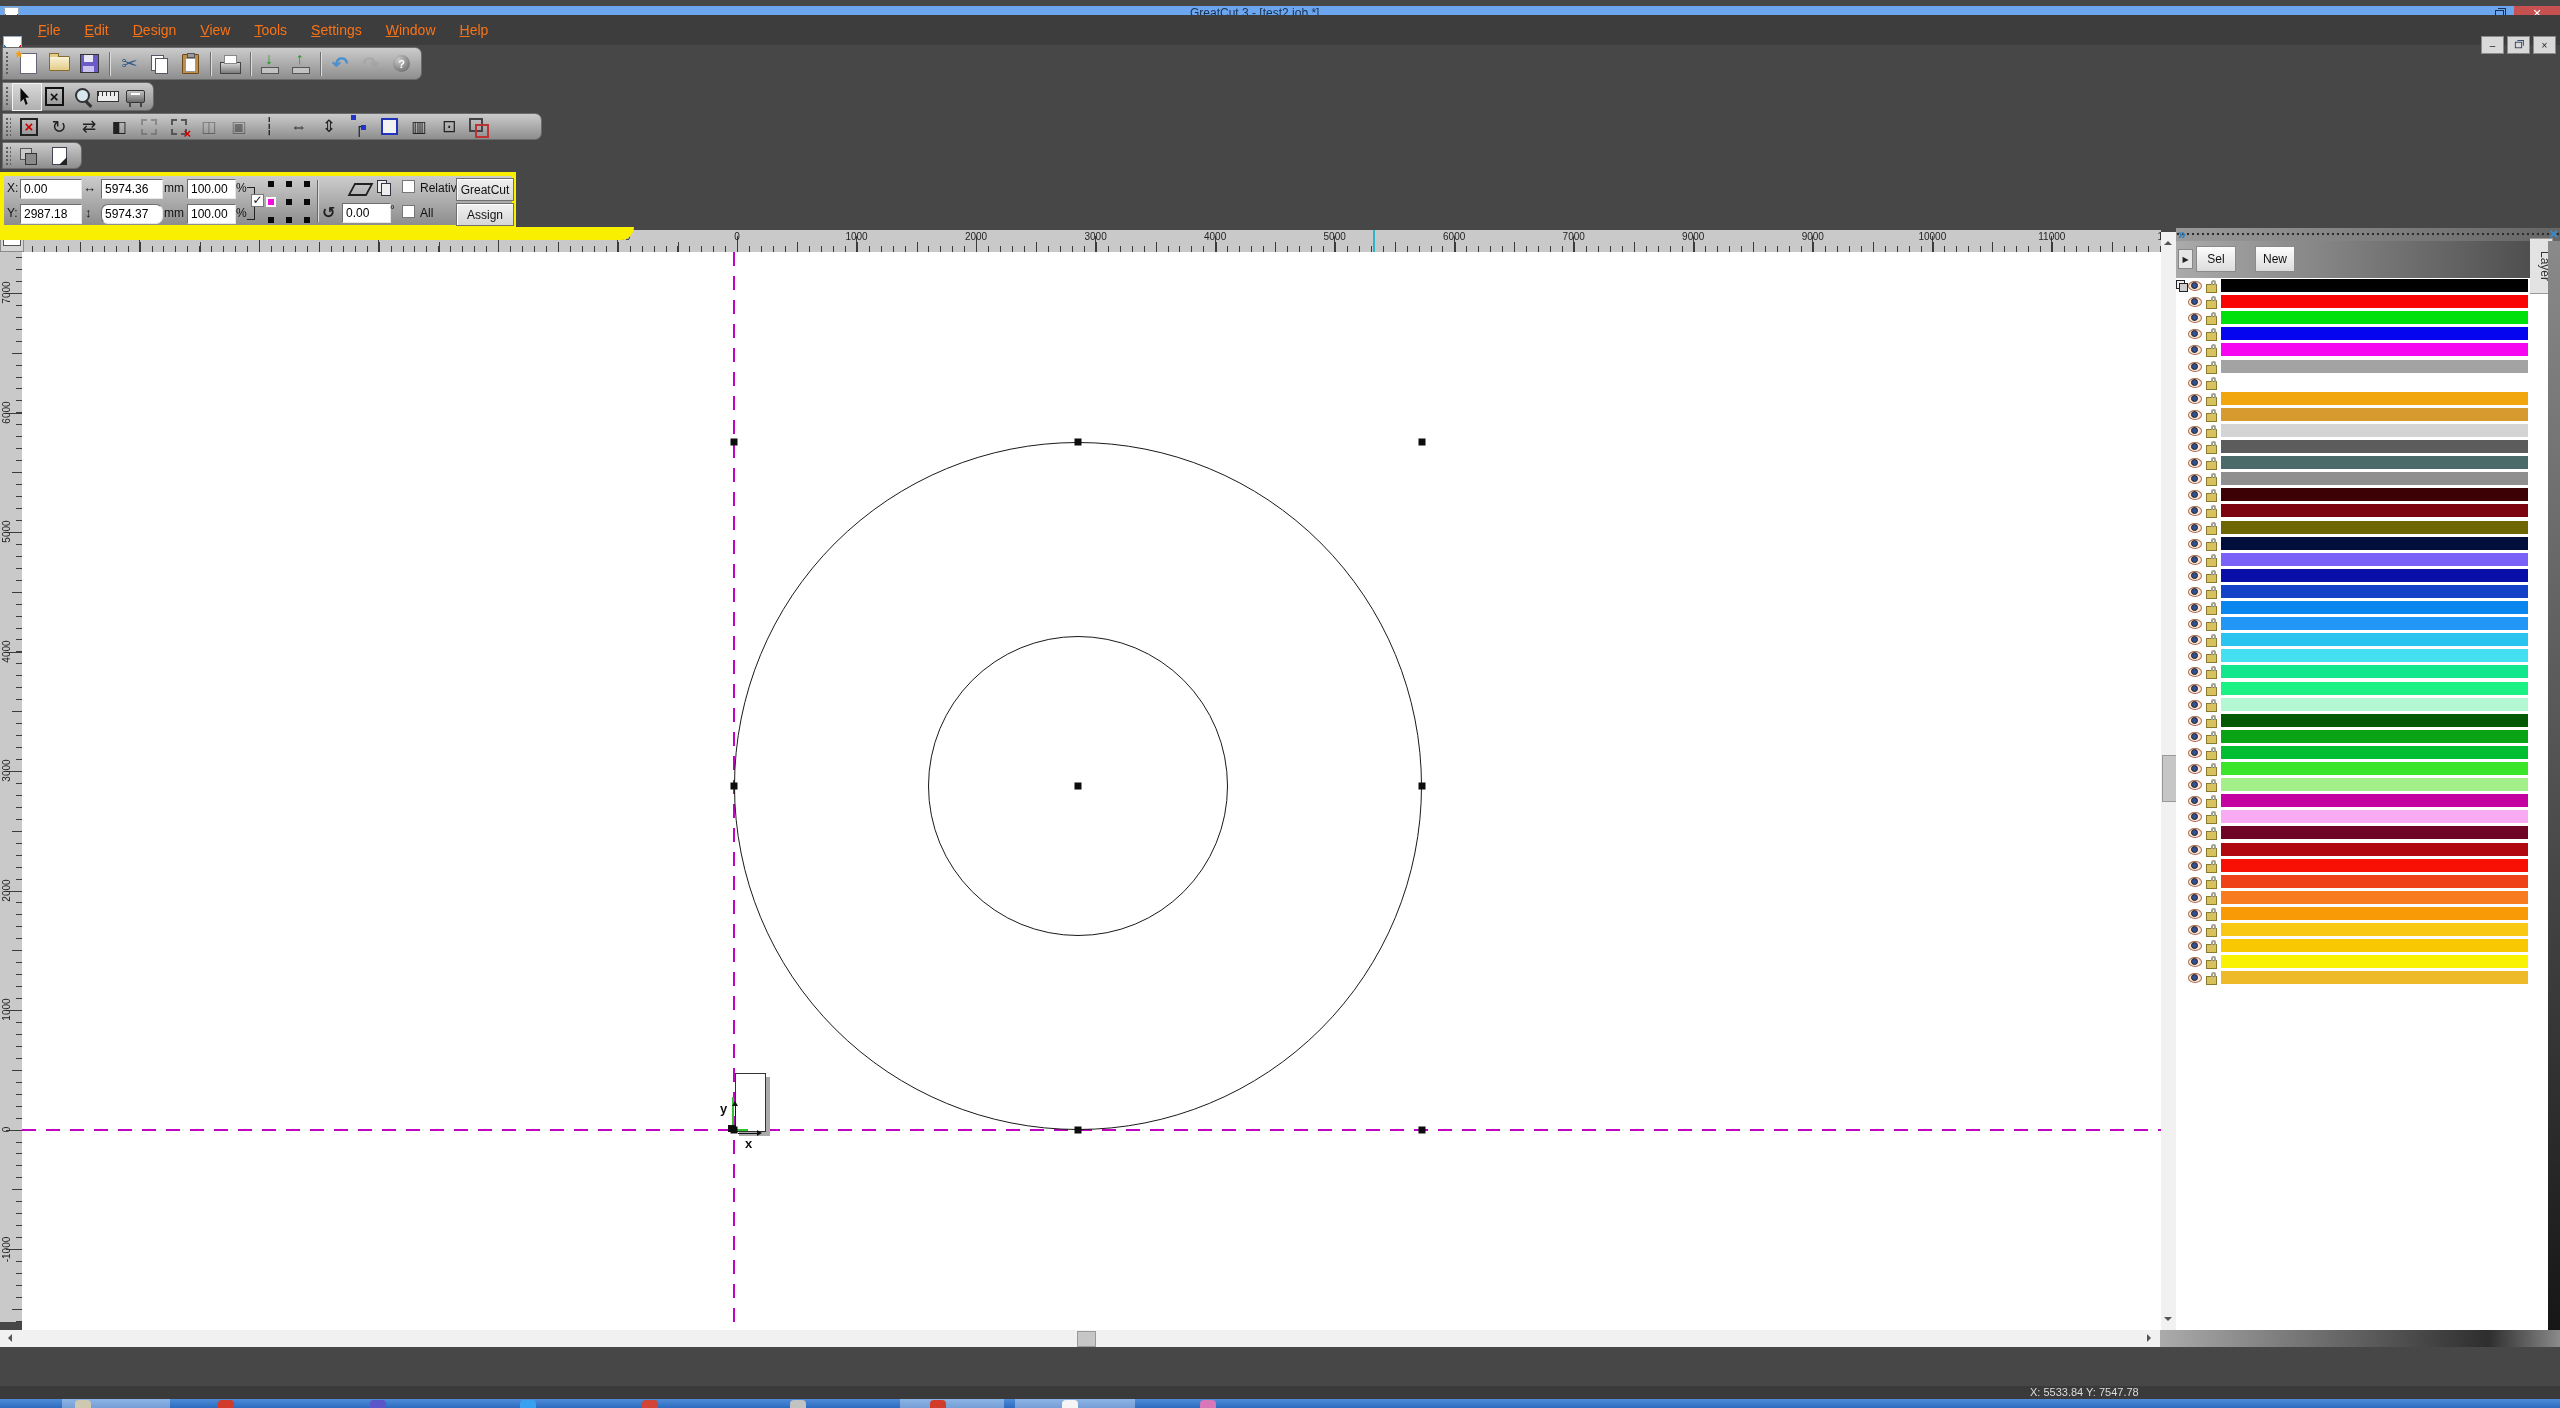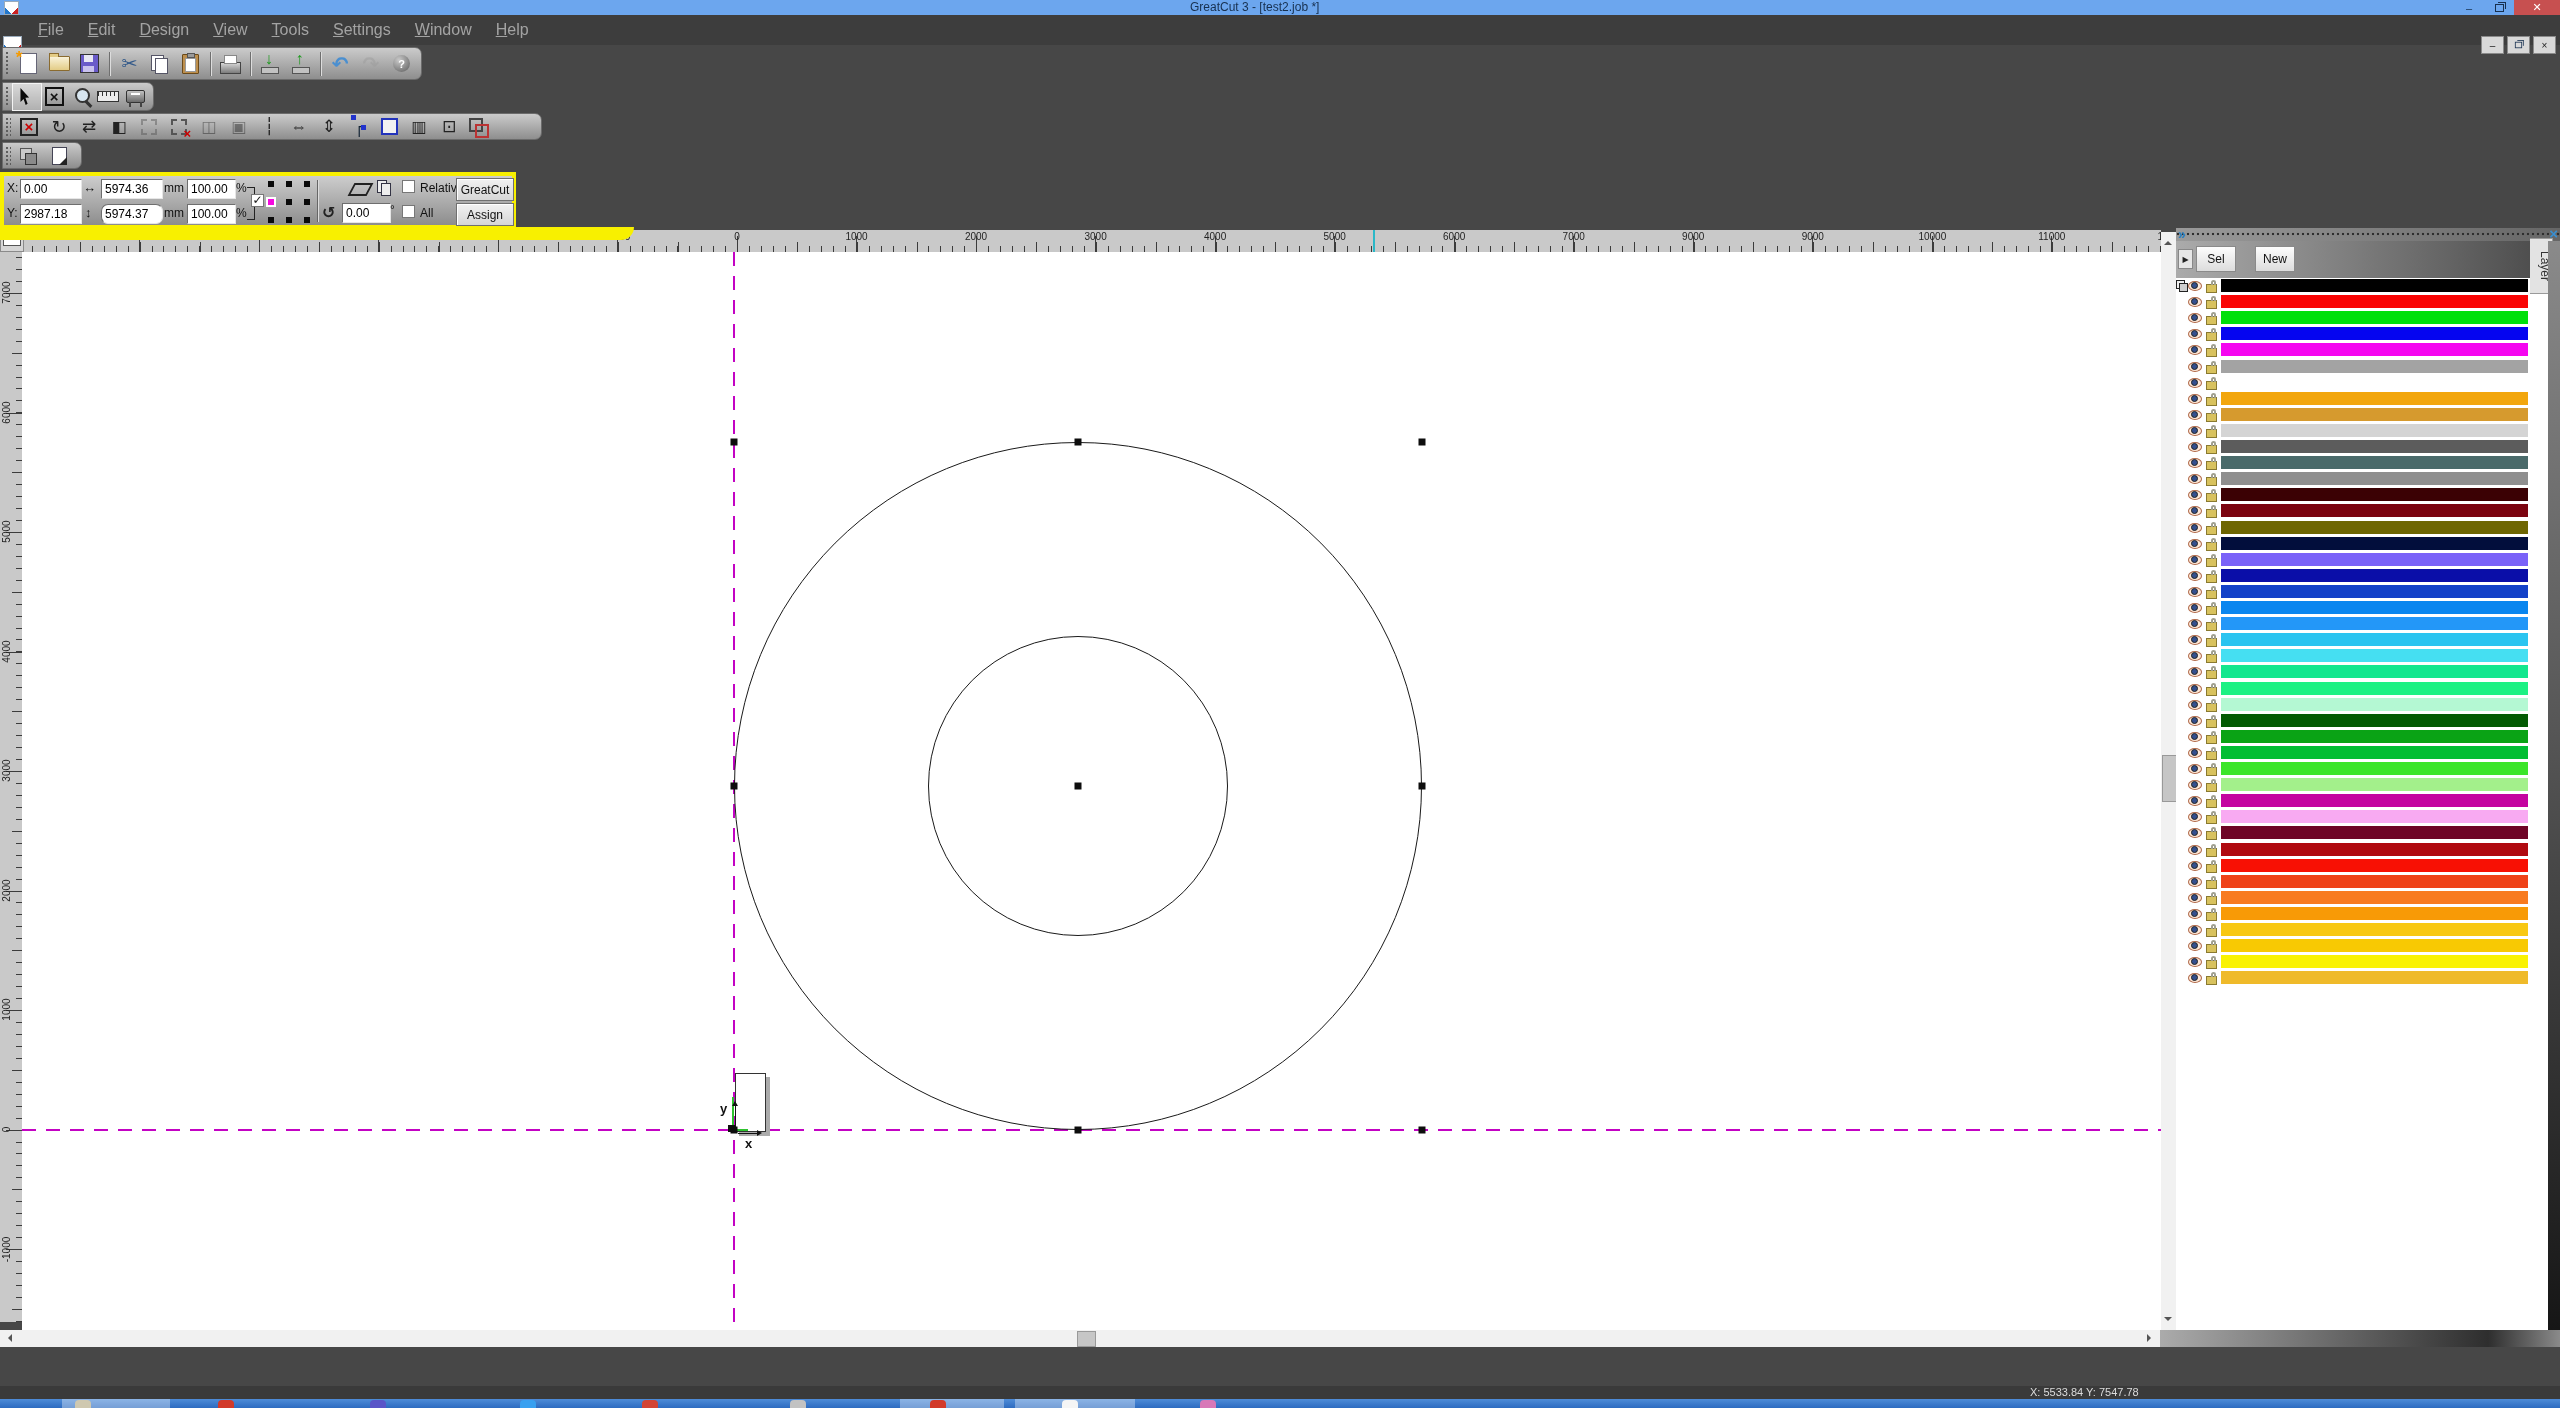--- a/index.html
+++ b/index.html
@@ -1,35 +1,35 @@
 <!DOCTYPE html>
 <html><head>
 <meta charset="utf-8">
 <style>
   html,body{margin:0;padding:0;background:#222;}
   #app{position:relative;width:2560px;height:1408px;overflow:hidden;
        font-family:"Liberation Sans","DejaVu Sans",sans-serif;font-size:12px;color:#111;
        background:#474747;}
   
-  #titlebar{position:absolute;left:0;top:0;width:2560px;height:15px;background:#6ca6ee;
+  #titlebar{position:absolute;left:0;top:6px;width:2560px;height:15px;background:#6ca6ee;
             display:flex;align-items:center;}
   #title-text{position:absolute;left:1190px;top:0;height:15px;line-height:15px;color:#17304f;font-size:12px;}
   .appico{position:absolute;width:13px;height:12px;background:#fff;border:1px solid #9ab;
           background-image:linear-gradient(45deg,#27c 25%,transparent 25%),linear-gradient(-45deg,#c22 25%,transparent 25%);}
   #tb-ico{left:4px;top:1px;}
   #wbtns{position:absolute;right:0;top:0;height:15px;display:flex;}
   .wbtn{width:30px;height:15px;display:flex;align-items:center;justify-content:center;color:#17304f;font-size:11px;}
   .wbtn.close{width:46px;background:#c75050;color:#fff;}
   .restore-glyph{width:7px;height:6px;border:1px solid #17304f;position:relative;}
   .restore-glyph::before{content:"";position:absolute;left:2px;top:-3px;width:7px;height:6px;border:1px solid #17304f;border-bottom:none;border-left:none;}
   
   #menubar{position:absolute;left:0;top:15px;width:2560px;height:30px;background:#3d3d3d;display:flex;align-items:center;}
   #menu-ico{left:3px;top:21px;width:17px;height:16px;}
   #menu-items{display:flex;margin-left:26px;}
-  .menu-item{color:#a3a3a3;font-size:16px;padding:0 12px;height:30px;line-height:30px;}
+  .menu-item{color:#f97316;font-size:14px;padding:0 12px;height:30px;line-height:30px;}
   .menu-item u{text-decoration:underline;}
   #mdibtns{position:absolute;right:4px;top:21px;display:flex;gap:3px;}
   .mdib{width:21px;height:16px;background:#d9d9d9;border:1px solid #8a8a8a;display:flex;align-items:center;justify-content:center;font-size:10px;color:#222;}
   .mdib .restore-glyph{transform:scale(.8);}
   
   .bar{position:absolute;background:linear-gradient(180deg,#cbcbcb,#8e8e8e);border:1px solid #6b6b6b;
        border-radius:0 7px 7px 0;display:flex;align-items:center;padding:0 4px 0 2px;box-sizing:border-box;}
   .grip{width:6px;height:80%;margin-right:3px;background-image:radial-gradient(circle at 2px 2px,#5d5d5d 1px,transparent 1.4px);background-size:4px 4px;}
   .tbi{height:26px;width:30px;display:flex;align-items:center;justify-content:center;position:relative;}
   #tb-main .tbi{width:37px;height:28px;}

